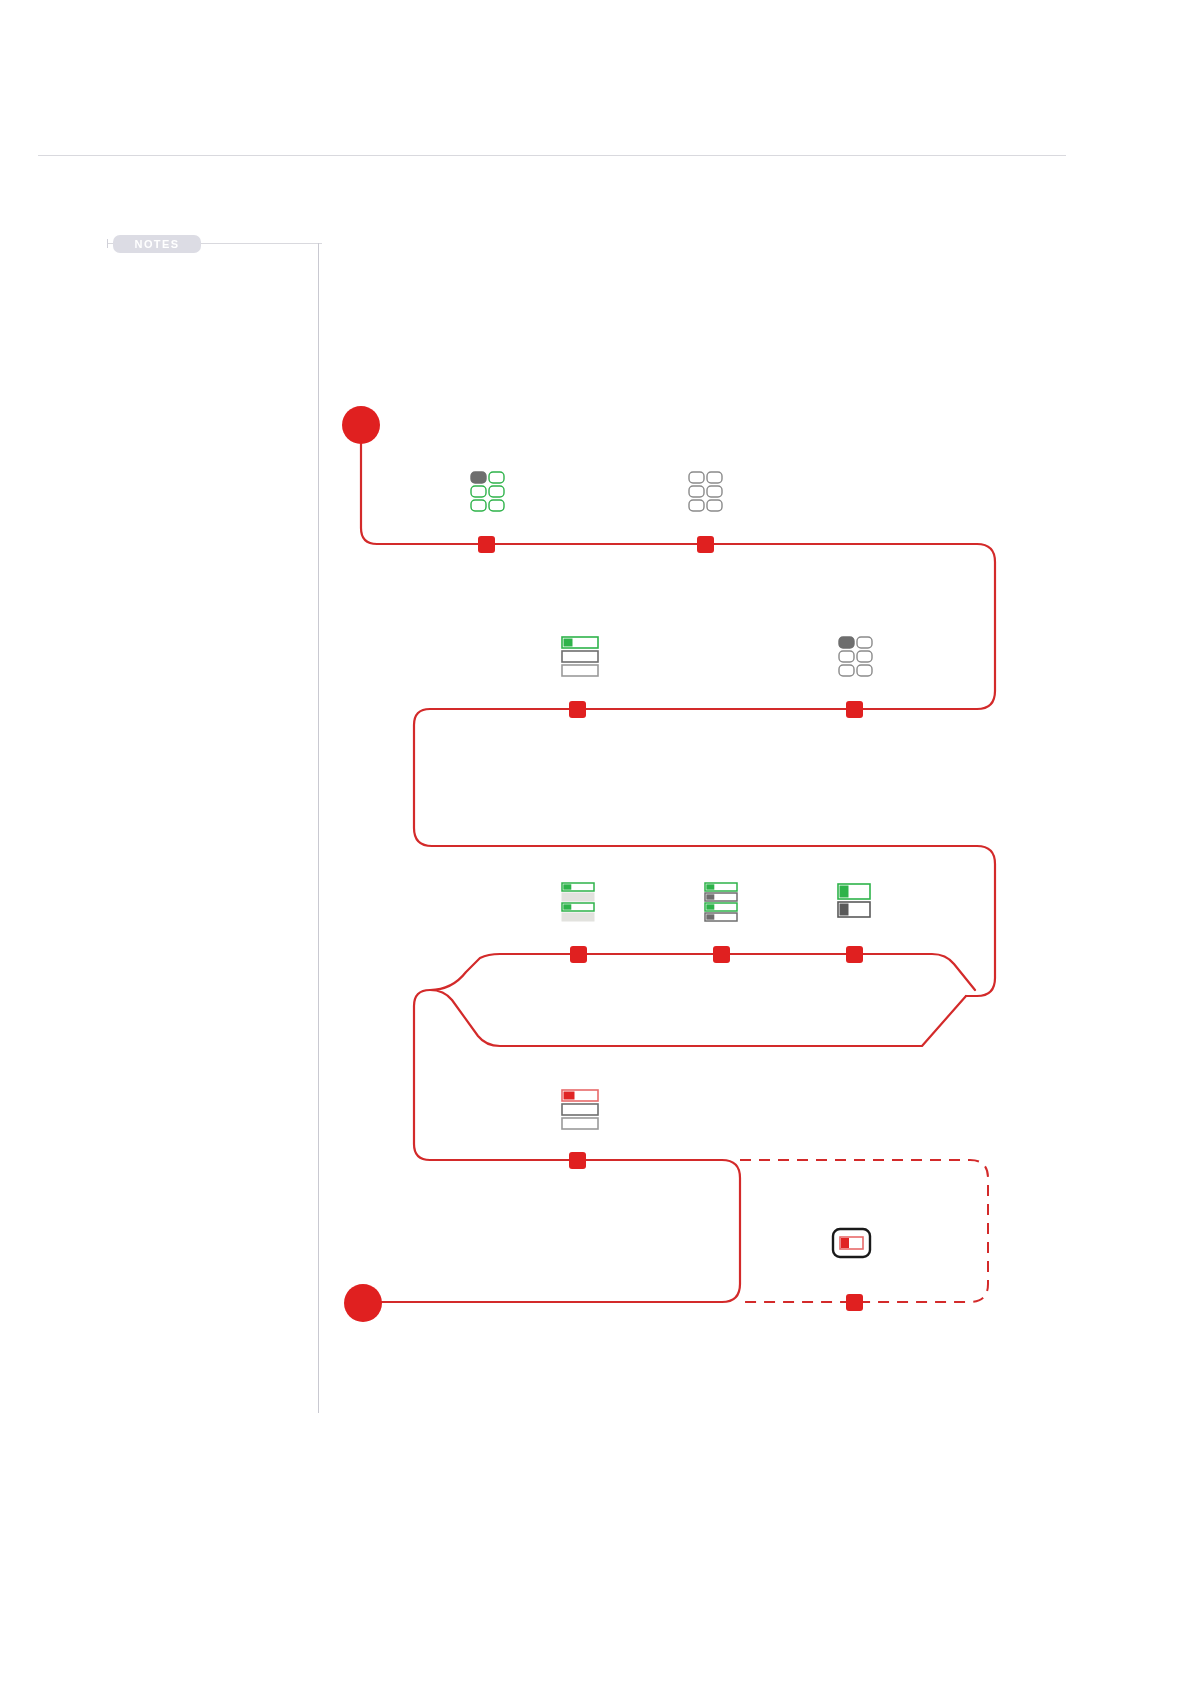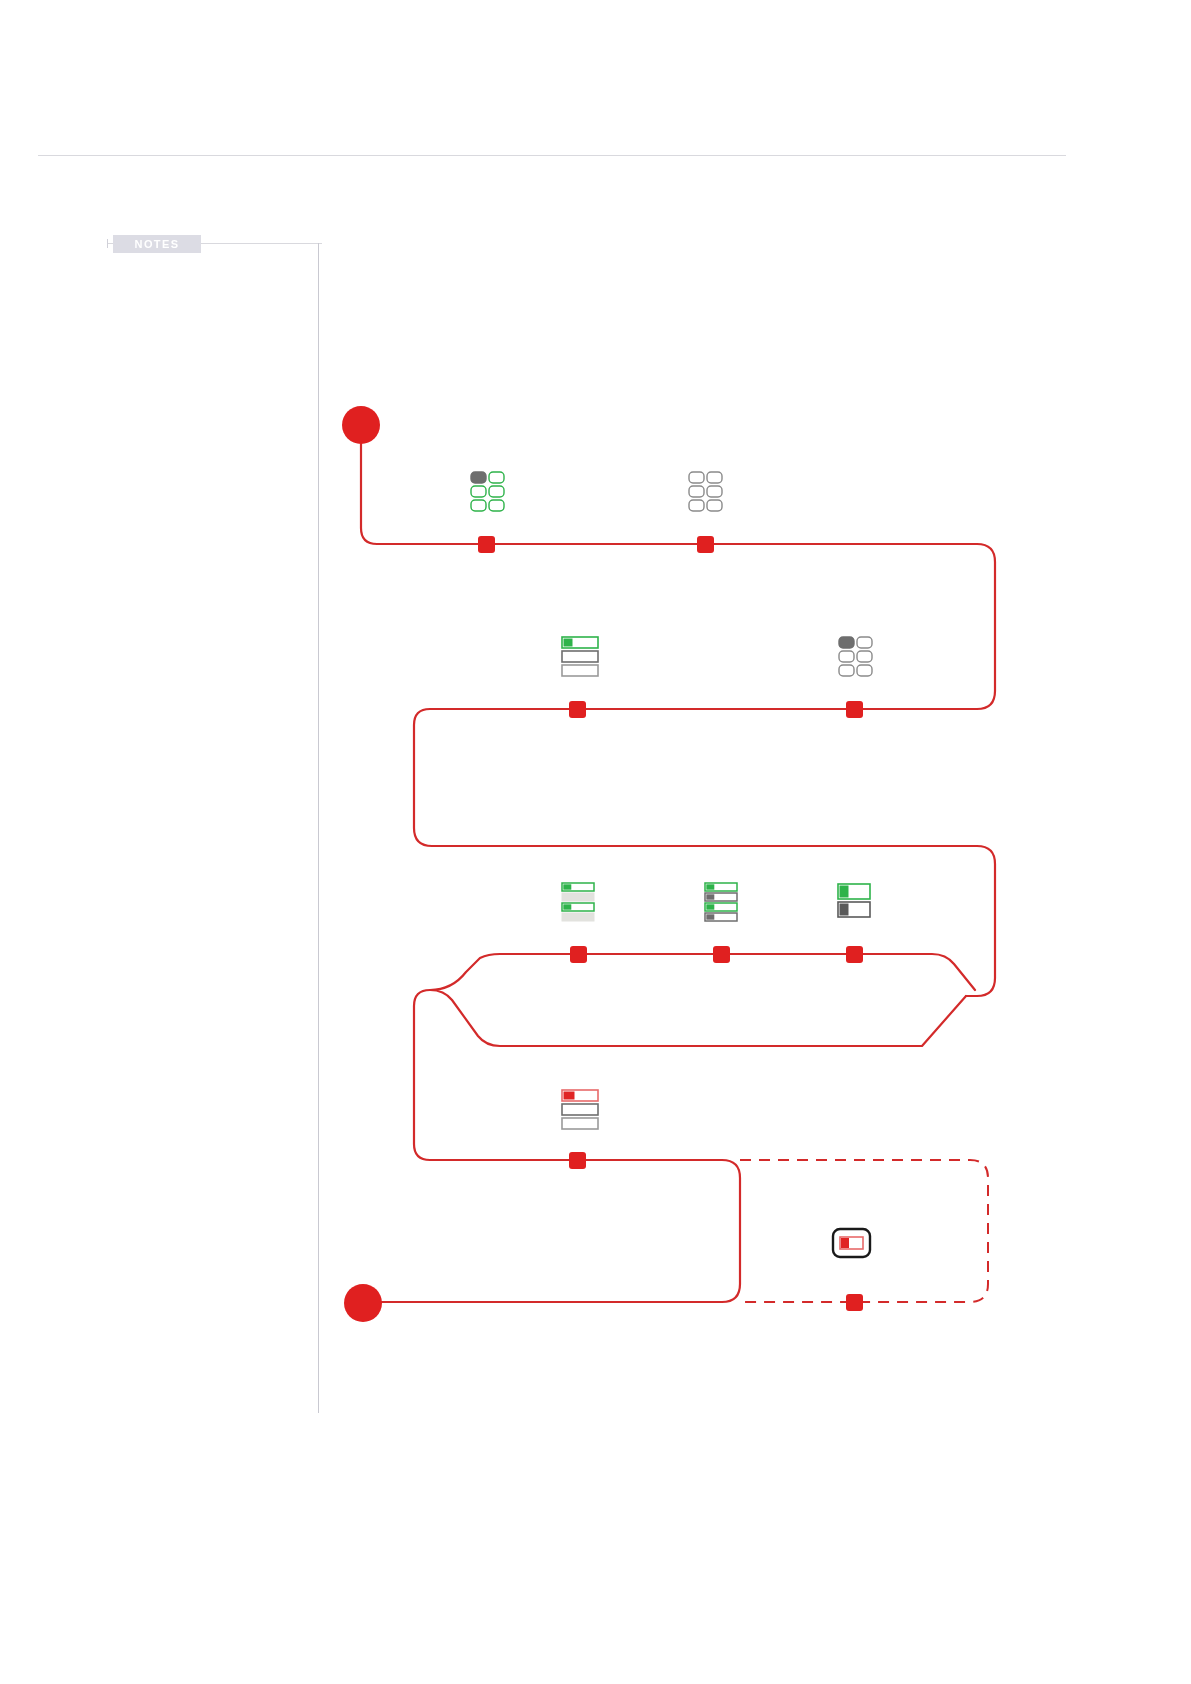--- a/index.html
+++ b/index.html
@@ -30,20 +30,21 @@
   .notes-tab {
     position: absolute;
     left: 113px;
     top: 235px;
     width: 88px;
     height: 18px;
     background: #dcdce4;
     display: flex;
     align-items: center;
     justify-content: center;
+    border-radius: 7px;
   }
   .notes-tab span {
     color: #ffffff;
     font-size: 11px;
     font-weight: bold;
     letter-spacing: 1.4px;
     font-family: "Liberation Sans", sans-serif;
   }
   .notes-rule {
     position: absolute;

